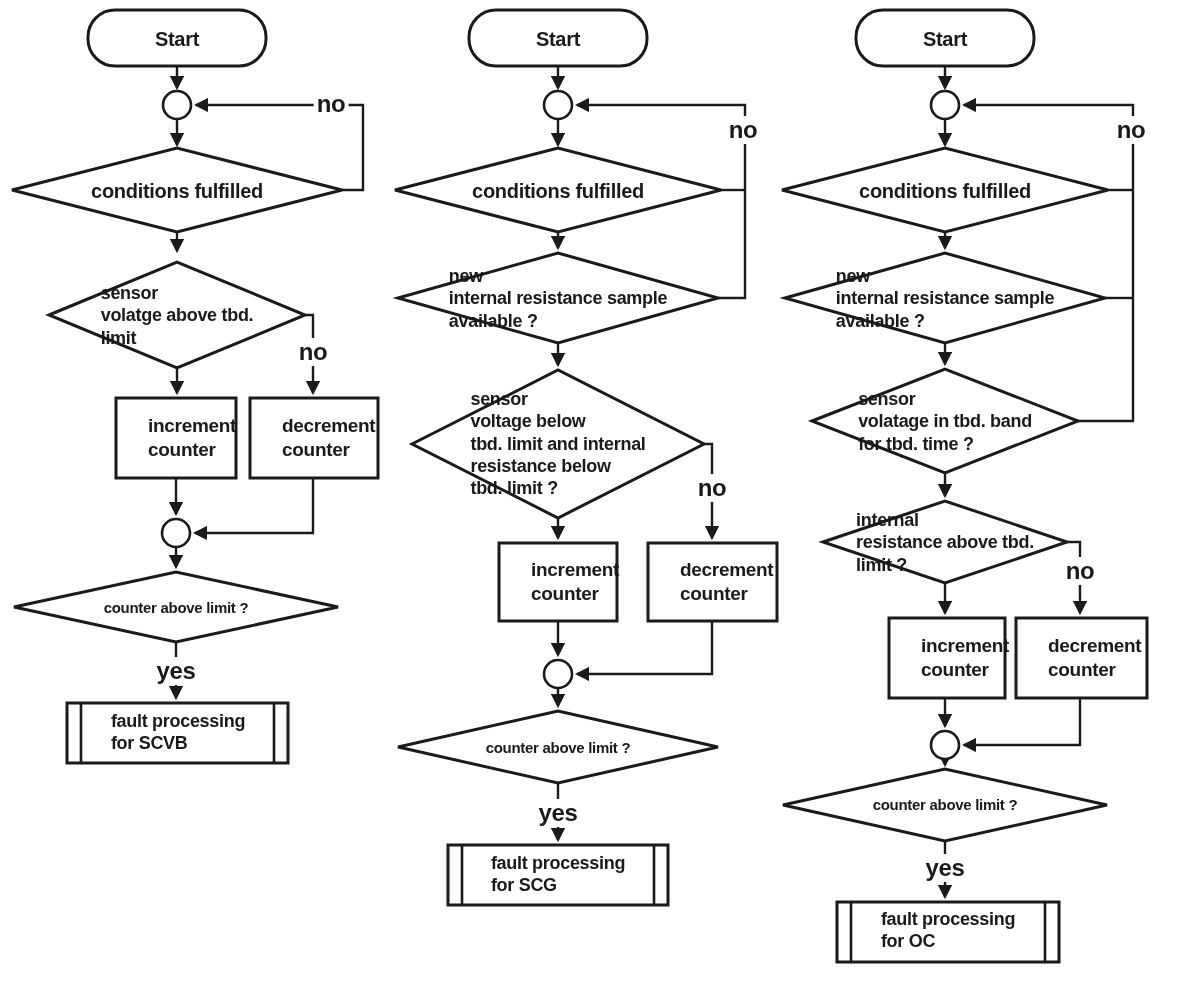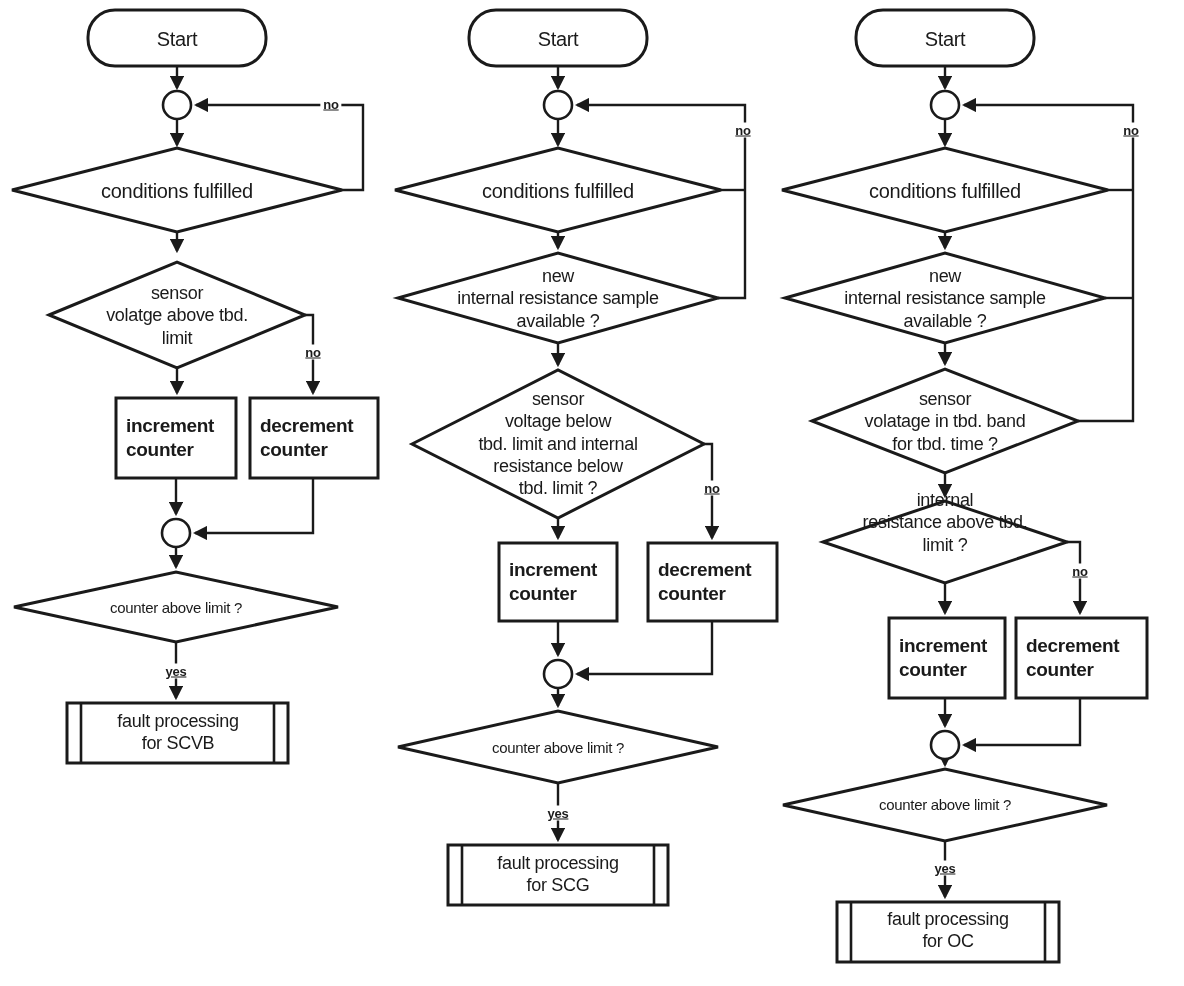--- a/index.html
+++ b/index.html
@@ -12,39 +12,38 @@
   }
   .canvas > svg { position:absolute; left:0; top:0; }
   .shape { fill:#ffffff; stroke:var(--ink, #1a1a1a); stroke-width:3; }
   .conn  { fill:#ffffff; stroke:var(--ink, #1a1a1a); stroke-width:2.6; }
   .edge  { fill:none;    stroke:var(--ink, #1a1a1a); stroke-width:2.4; }
   .bar   { stroke:var(--ink, #1a1a1a); stroke-width:2.6; }
   #arrowhead path { fill:var(--ink, #1a1a1a); }
 
   .lbl {
     position:absolute; transform:translate(-50%,-50%);
-    text-align:center; white-space:pre-line;
-    font-weight:400; line-height:1.24; letter-spacing:-0.3px;
+    white-space:pre-line;
+    font-weight:700; line-height:1.24; letter-spacing:-0.3px;
   }
   .fs20 { font-size:20px; }
   .fs19 { font-size:15px; }
   .fs18 { font-size:18px; }
   .box-text {
     position:absolute; box-sizing:border-box;
     display:flex; flex-direction:column; justify-content:center;
-    padding-left:10px; text-align:left;
+    padding-left:32px; text-align:left;
     white-space:pre-line; font-weight:700; font-size:19px;
     line-height:1.25; letter-spacing:-0.3px;
   }
   .edge-lbl {
     position:absolute; transform:translate(-50%,-50%);
     background:var(--bg, #ffffff); padding:0 3px;
-    font-weight:700; font-size:13px; letter-spacing:-0.3px;
+    font-weight:700; font-size:24px; letter-spacing:-0.3px;
     white-space:nowrap;
-    text-decoration:underline;
   }
 </style>
 </head>
 <body>
 
 <div class="canvas">
 
   <svg width="1184" height="986" viewBox="0 0 1184 986">
     <defs>
       <marker id="arrowhead" viewBox="0 0 10 10" refX="8.5" refY="5" markerWidth="6" markerHeight="6" orient="auto-start-reverse">
@@ -181,21 +180,21 @@
   <div>
     <div class="lbl fs20" style="left:945px; top:39px;">Start</div>
     <div class="edge-lbl" style="left:1131px; top:130px;">no</div>
     <div class="lbl fs20" style="left:945px; top:191px;">conditions fulfilled</div>
     <div class="lbl fs18" style="left:945px; top:298px;">new
 internal resistance sample
 available ?</div>
     <div class="lbl fs18" style="left:945px; top:421px;">sensor
 volatage in tbd. band
 for tbd. time ?</div>
-    <div class="lbl fs18" style="left:945px; top:522px;">internal
+    <div class="lbl fs18" style="left:945px; top:542px;">internal
 resistance above tbd.
 limit ?</div>
     <div class="edge-lbl" style="left:1080px; top:571px;">no</div>
     <div class="box-text" style="left:889px; top:618px; width:116px; height:80px;">increment
 counter</div>
     <div class="box-text" style="left:1016px; top:618px; width:131px; height:80px;">decrement
 counter</div>
     <div class="lbl fs19" style="left:945px; top:805px;">counter above limit ?</div>
     <div class="edge-lbl" style="left:945px; top:868px;">yes</div>
     <div class="lbl fs18" style="left:948px; top:930px;">fault processing

